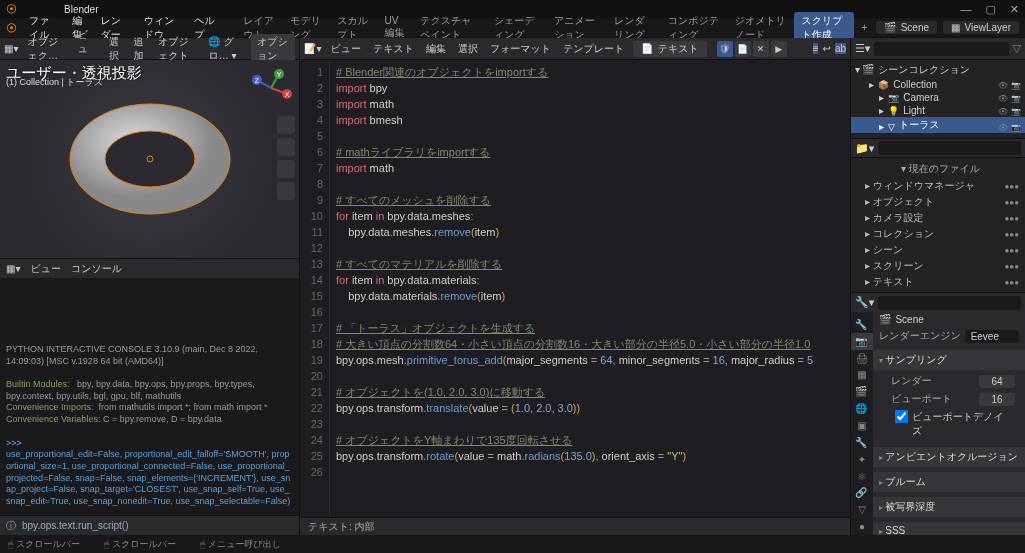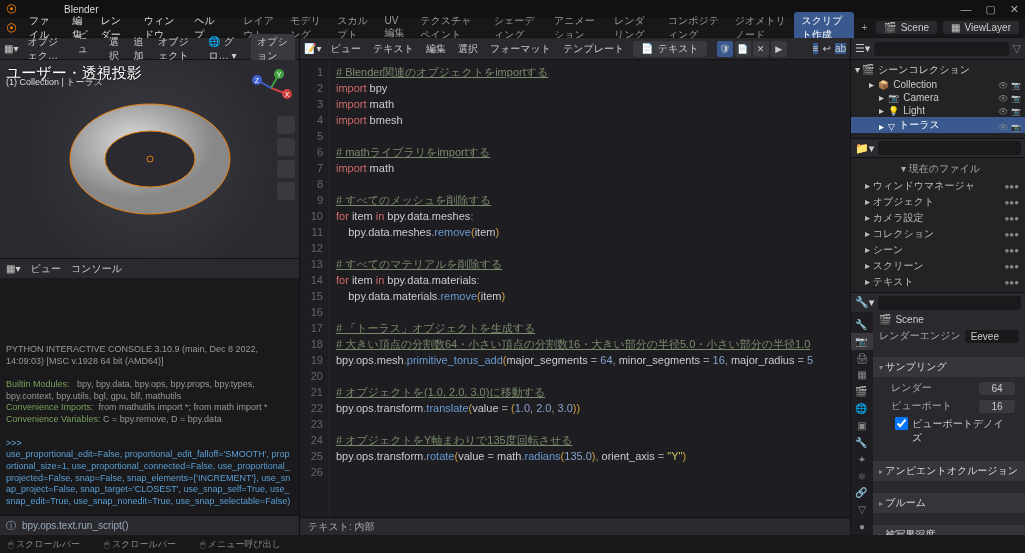--- a/index.html
+++ b/index.html
@@ -68,21 +68,21 @@
 .props-hdr { height: 20px; background: #2a2a2e; display: flex; align-items: center; padding: 0 4px; border-top: 1px solid #111; gap: 4px; }
 .props-search { flex: 1; background: #1a1a1c; height: 14px; border-radius: 3px; }
 .props-body { flex: 1; display: flex; min-height: 0; }
 .props-tabs { width: 22px; background: #1e1e22; display: flex; flex-direction: column; padding-top: 4px; }
 .props-tabs .pt { height: 20px; display: flex; align-items: center; justify-content: center; cursor: pointer; font-size: 10px; color: #888; }
 .props-tabs .pt.active { background: #3a3a3e; color: #fff; }
 .props-content { flex: 1; background: #2a2a2e; font-size: 10px; overflow: hidden; }
 .pc-row { display: flex; align-items: center; padding: 2px 6px; gap: 4px; }
 .pc-label { color: #aaa; }
 .pc-sel { background: #1a1a1c; padding: 1px 6px; border-radius: 3px; flex: 1; color: #ccc; }
-.pc-head { background: #35353a; padding: 3px 6px; color: #ddd; margin-top: 12px; cursor: pointer; }
+.pc-head { background: #35353a; padding: 3px 6px; color: #ddd; margin-top: 5px; cursor: pointer; }
 .pc-head::before { content: "▸ "; color: #888; font-size: 8px; }
 .pc-head.open::before { content: "▾ "; }
 .pc-sub { padding: 2px 4px 2px 12px; }
 .pc-num { background: #3a3a3e; padding: 1px 6px; border-radius: 3px; color: #ccc; min-width: 36px; text-align: center; margin-left: auto; }
 .pc-chk { display: flex; align-items: flex-start; gap: 4px; padding: 2px 10px; }
 .statusbar { height: 18px; background: #18181a; display: flex; align-items: center; padding: 0 8px; font-size: 9px; color: #888; gap: 24px; }
 </style>
 </head>
 <body>
 

